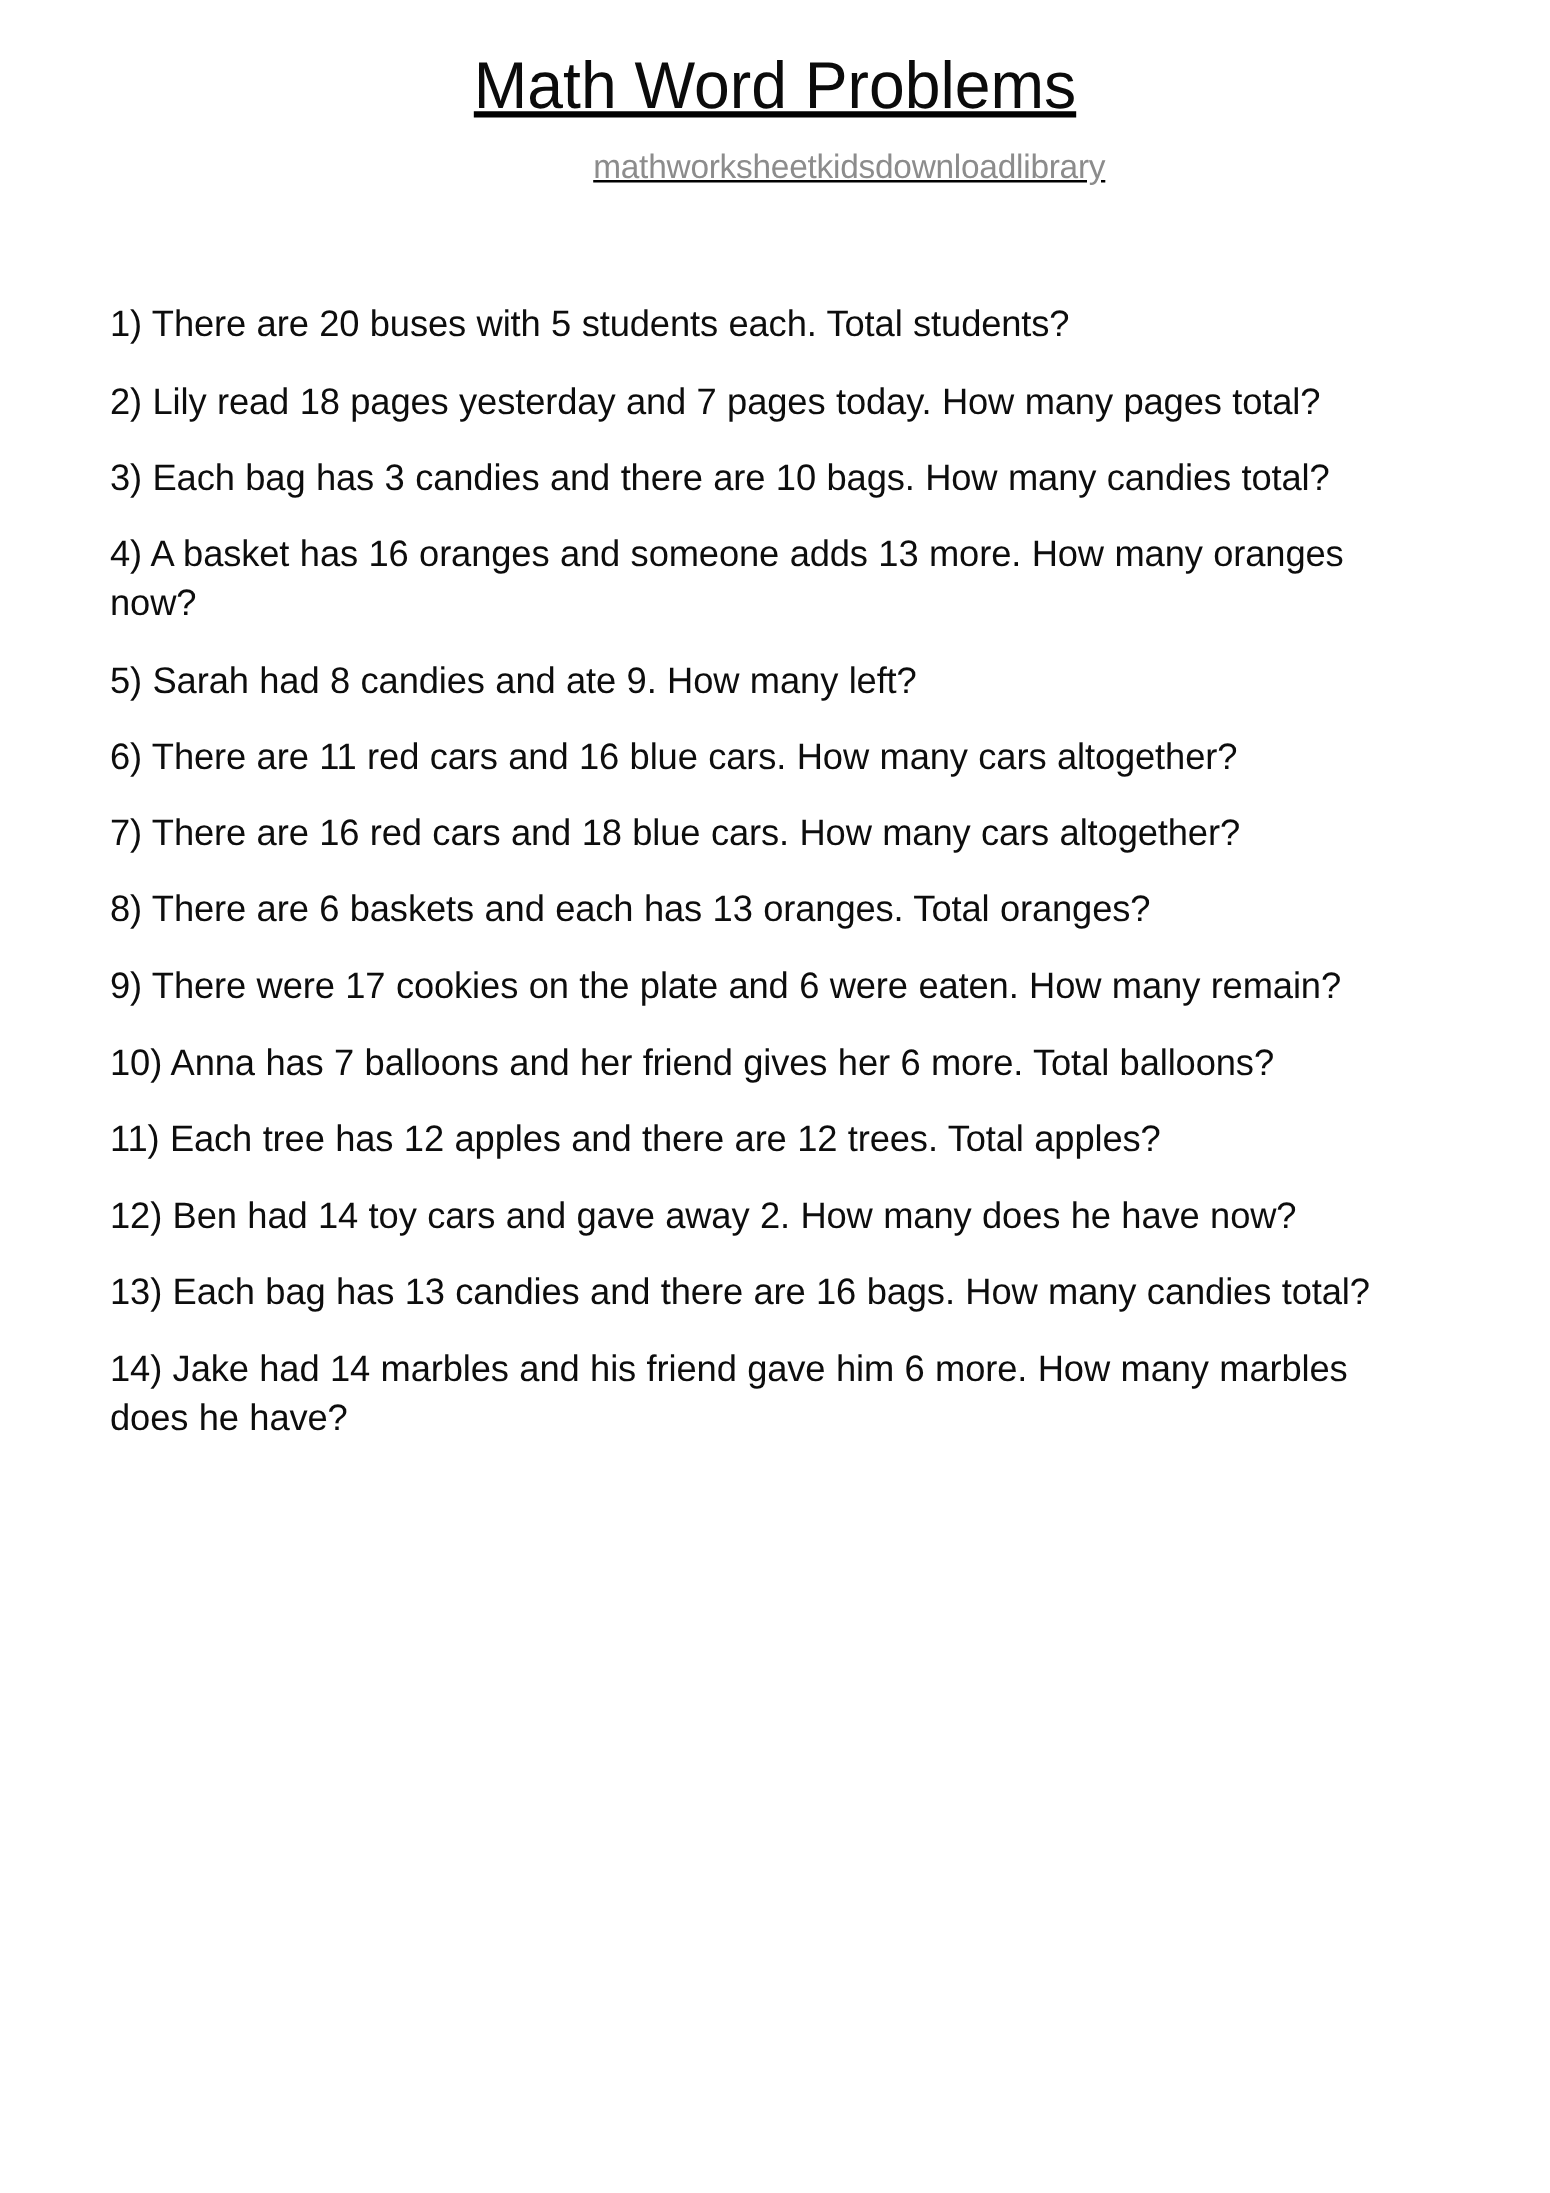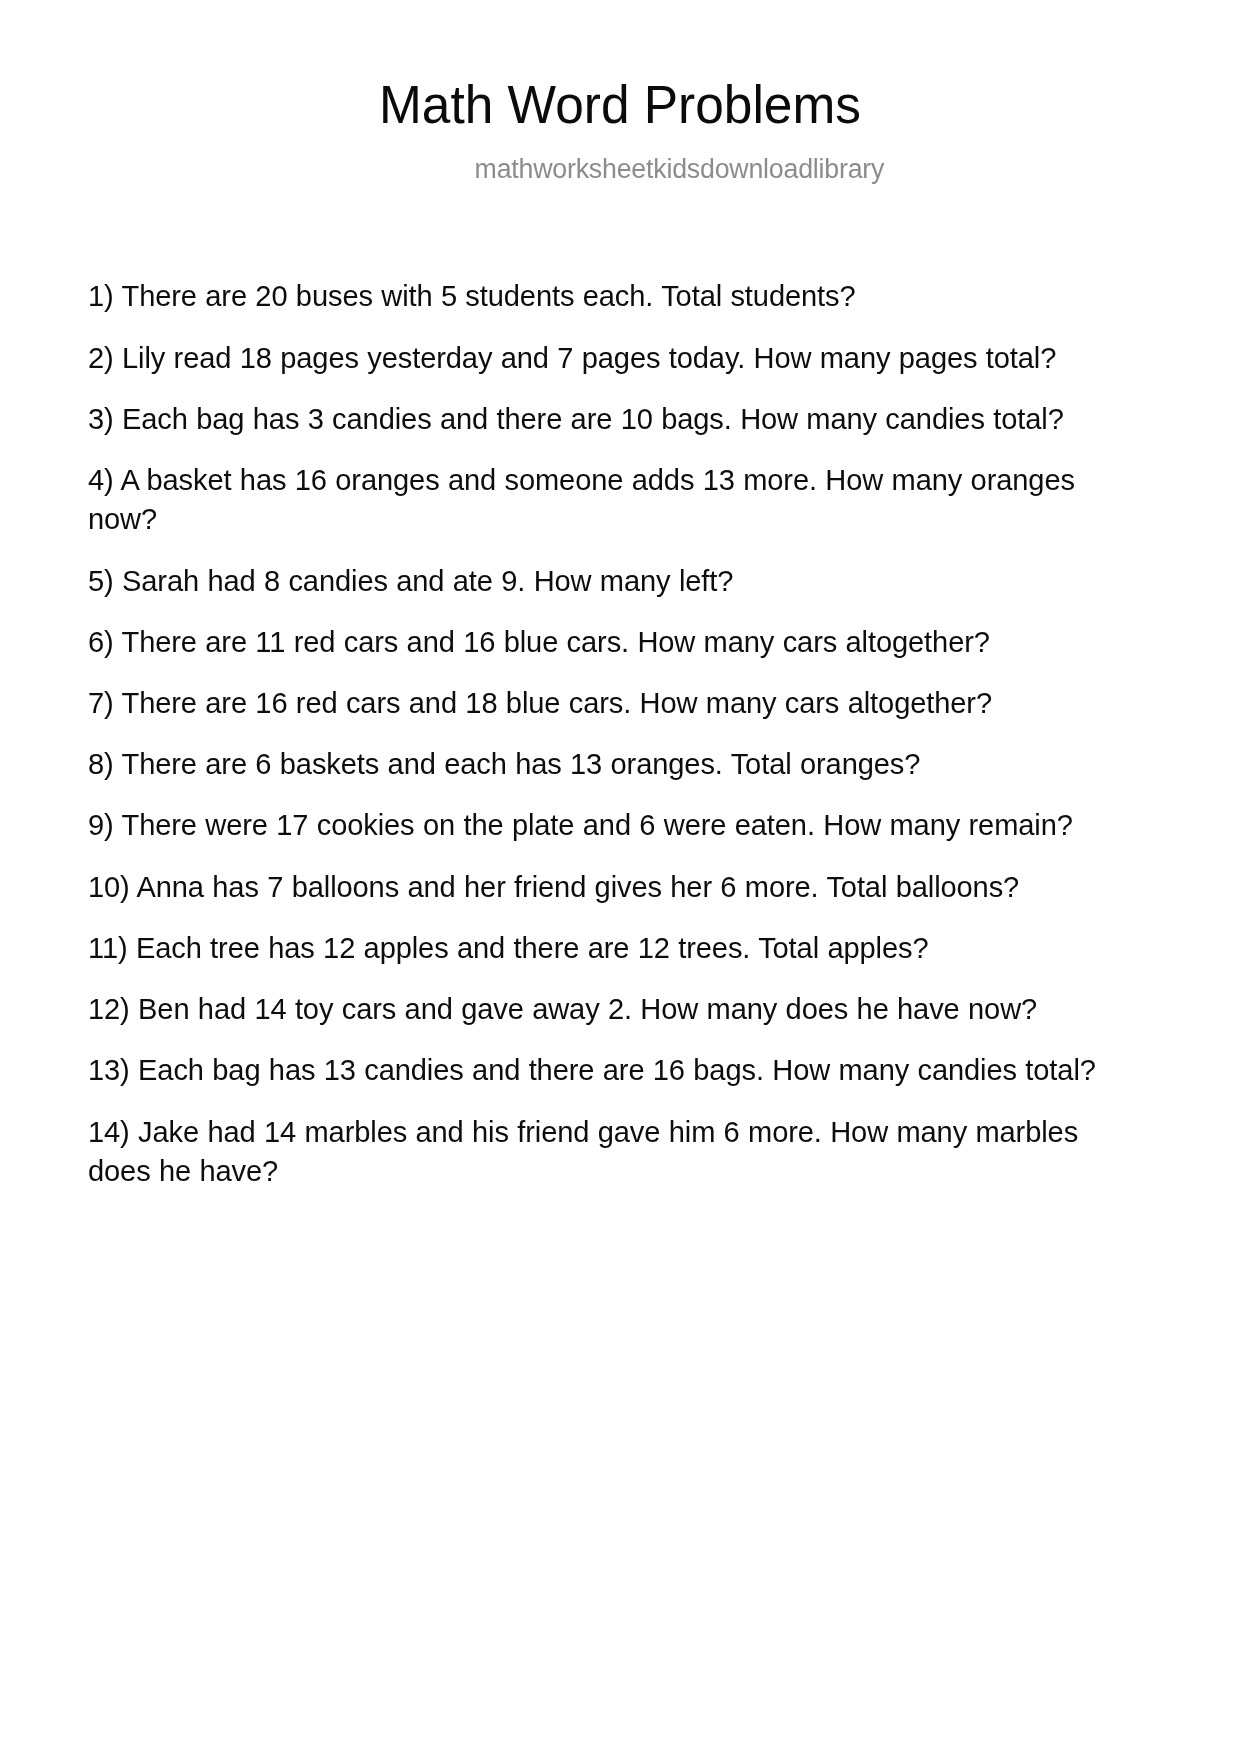--- a/index.html
+++ b/index.html
@@ -19,22 +19,23 @@
   .page {
     position: relative;
     width: 1240px;
     height: 1754px;
     background: #ffffff;
     box-sizing: border-box;
   }
 
   
   .header {
-    padding-top: 77px;
+    padding-top: 41px;
     text-align: center;
+    text-decoration: underline;
   }
 
   .doc-title {
     font-size: 53px;
     font-weight: 400;
     line-height: 1.05;
     letter-spacing: 0px;
     color: #0b0b0b;
     margin: 0;
     transform: scaleX(0.97);

